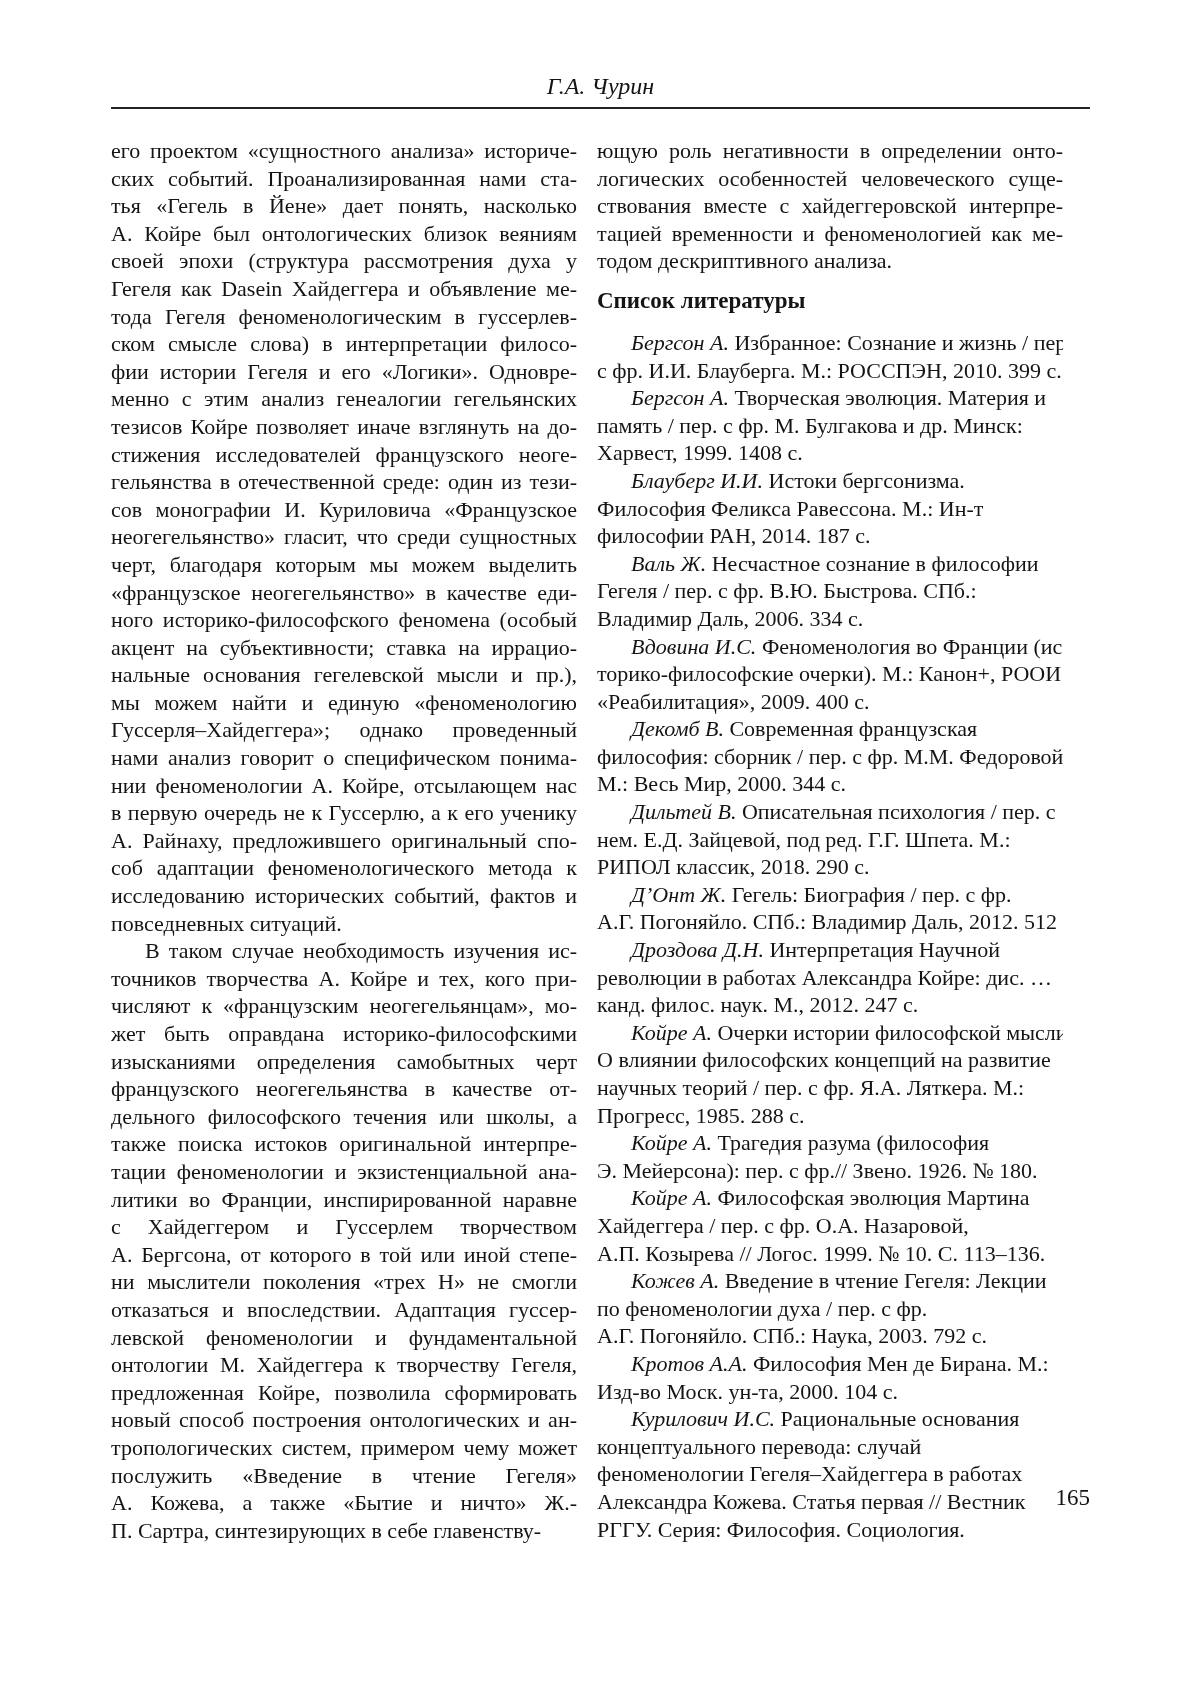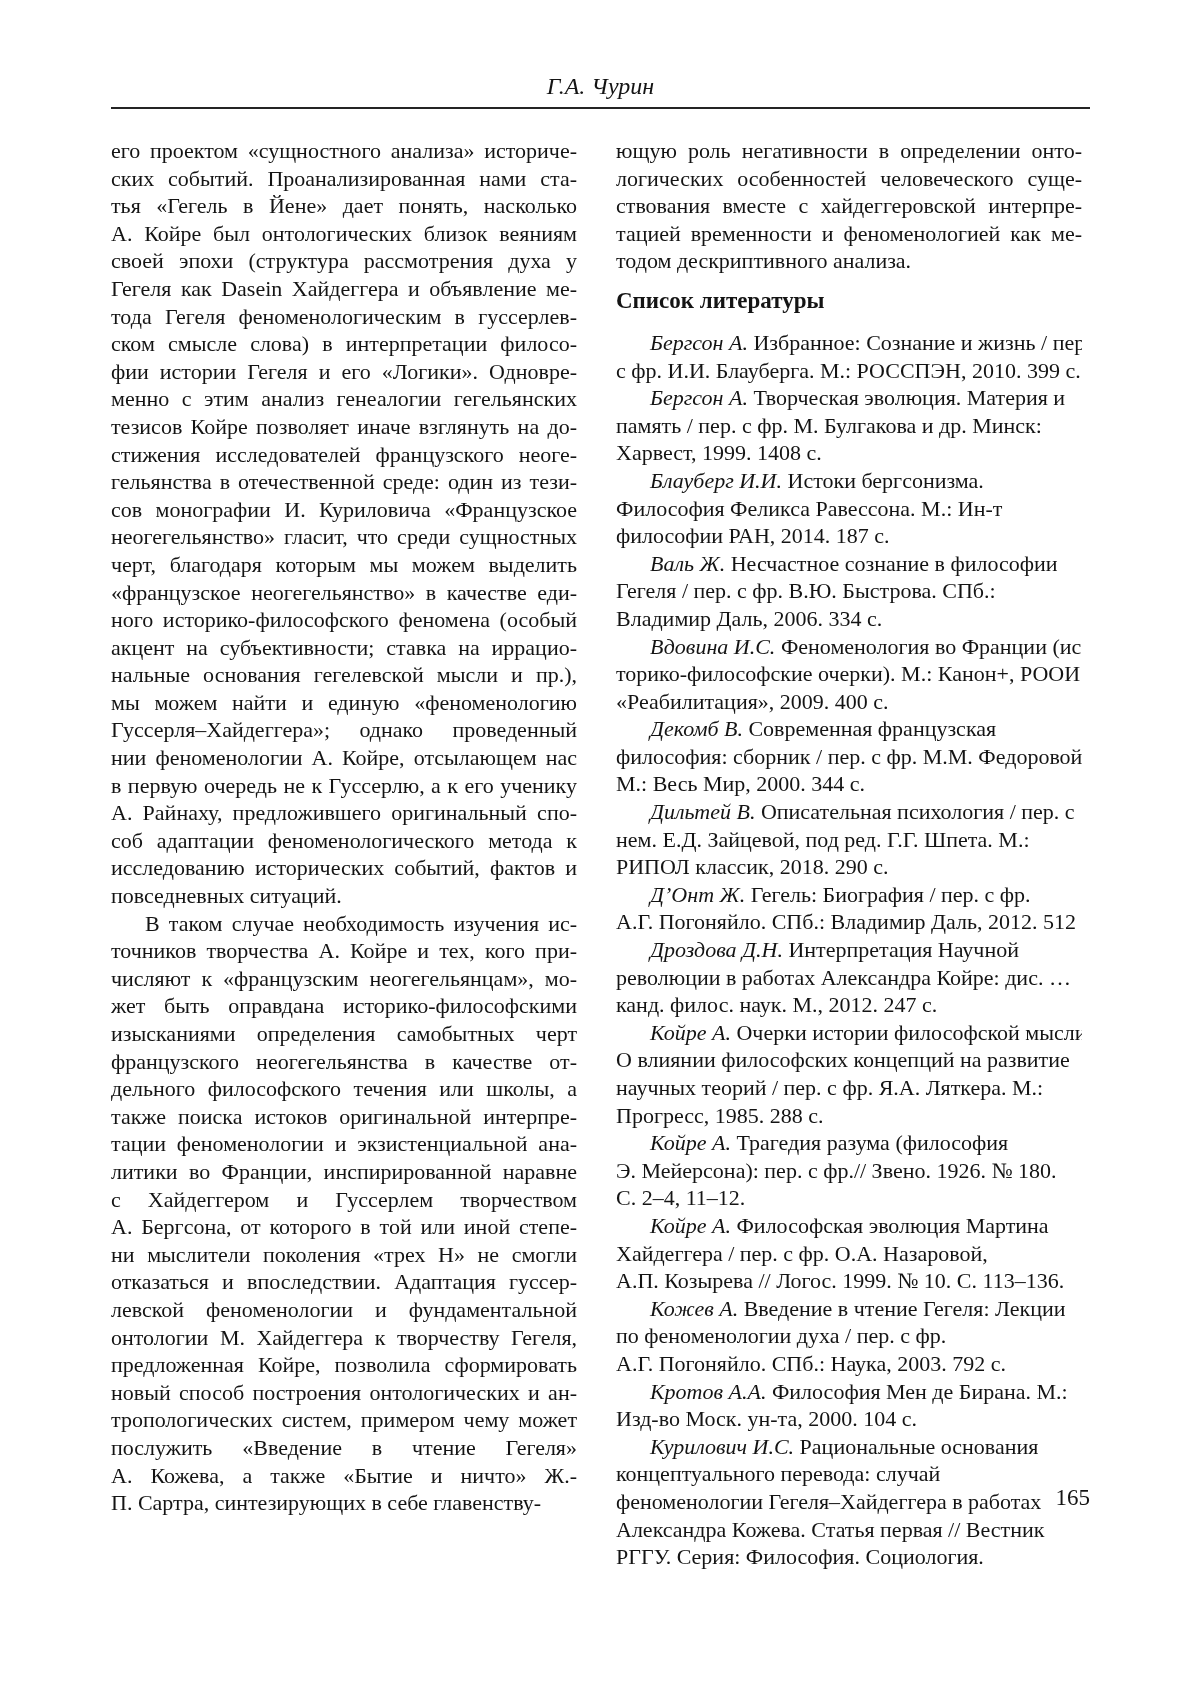--- a/index.html
+++ b/index.html
@@ -28,21 +28,21 @@
     font-style: italic;
     font-weight: normal;
     font-size: 24px;
     line-height: 32px;
     margin: 0;
     padding-bottom: 5px;
     border-bottom: 2.5px solid #242424;
   }
   .columns {
     display: flex;
-    gap: 39px;
+    gap: 20px;
     margin-top: 28px;
     font-size: 22px;
     line-height: 27.6px;
   }
   .col {
     width: 466px;
     flex: 0 0 466px;
   }
   .para { margin: 0; }
   .tline {
@@ -104,20 +104,21 @@
             <div class="tline">гельянства в отечественной среде: один из тези-</div>
             <div class="tline">сов монографии И. Куриловича «Французское</div>
             <div class="tline">неогегельянство» гласит, что среди сущностных</div>
             <div class="tline">черт, благодаря которым мы можем выделить</div>
             <div class="tline">«французское неогегельянство» в качестве еди-</div>
             <div class="tline">ного историко-философского феномена (особый</div>
             <div class="tline">акцент на субъективности; ставка на иррацио-</div>
             <div class="tline">нальные основания гегелевской мысли и пр.),</div>
             <div class="tline">мы можем найти и единую «феноменологию</div>
             <div class="tline">Гуссерля–Хайдеггера»; однако проведенный</div>
+            <div class="tline">нами анализ говорит о специфическом понима-</div>
             <div class="tline">нии феноменологии А. Койре, отсылающем нас</div>
             <div class="tline">в первую очередь не к Гуссерлю, а к его ученику</div>
             <div class="tline">А. Райнаху, предложившего оригинальный спо-</div>
             <div class="tline">соб адаптации феноменологического метода к</div>
             <div class="tline">исследованию исторических событий, фактов и</div>
             <div class="tline last">повседневных ситуаций.</div>
           </div>
           <div class="para">
             <div class="tline indent">В таком случае необходимость изучения ис-</div>
             <div class="tline">точников творчества А. Койре и тех, кого при-</div>
@@ -203,21 +204,20 @@
             </div>
             <div class="ref">
               <div class="rline indent"><span class="ref-author">Койре А.</span> Очерки истории философской мысли:</div>
               <div class="rline">О влиянии философских концепций на развитие</div>
               <div class="rline">научных теорий / пер. с фр. Я.А. Ляткера. М.:</div>
               <div class="rline">Прогресс, 1985. 288 с.</div>
             </div>
             <div class="ref">
               <div class="rline indent"><span class="ref-author">Койре А.</span> Трагедия разума (философия</div>
               <div class="rline">Э. Мейерсона): пер. с фр.// Звено. 1926. № 180.</div>
-              <div class="rline">С. 2–4, 11–12.</div>
             </div>
             <div class="ref">
               <div class="rline indent"><span class="ref-author">Койре А.</span> Философская эволюция Мартина</div>
               <div class="rline">Хайдеггера / пер. с фр. О.А. Назаровой,</div>
               <div class="rline">А.П. Козырева // Логос. 1999. № 10. С. 113–136.</div>
             </div>
             <div class="ref">
               <div class="rline indent"><span class="ref-author">Кожев А.</span> Введение в чтение Гегеля: Лекции</div>
               <div class="rline">по феноменологии духа / пер. с фр.</div>
               <div class="rline">А.Г. Погоняйло. СПб.: Наука, 2003. 792 с.</div>

